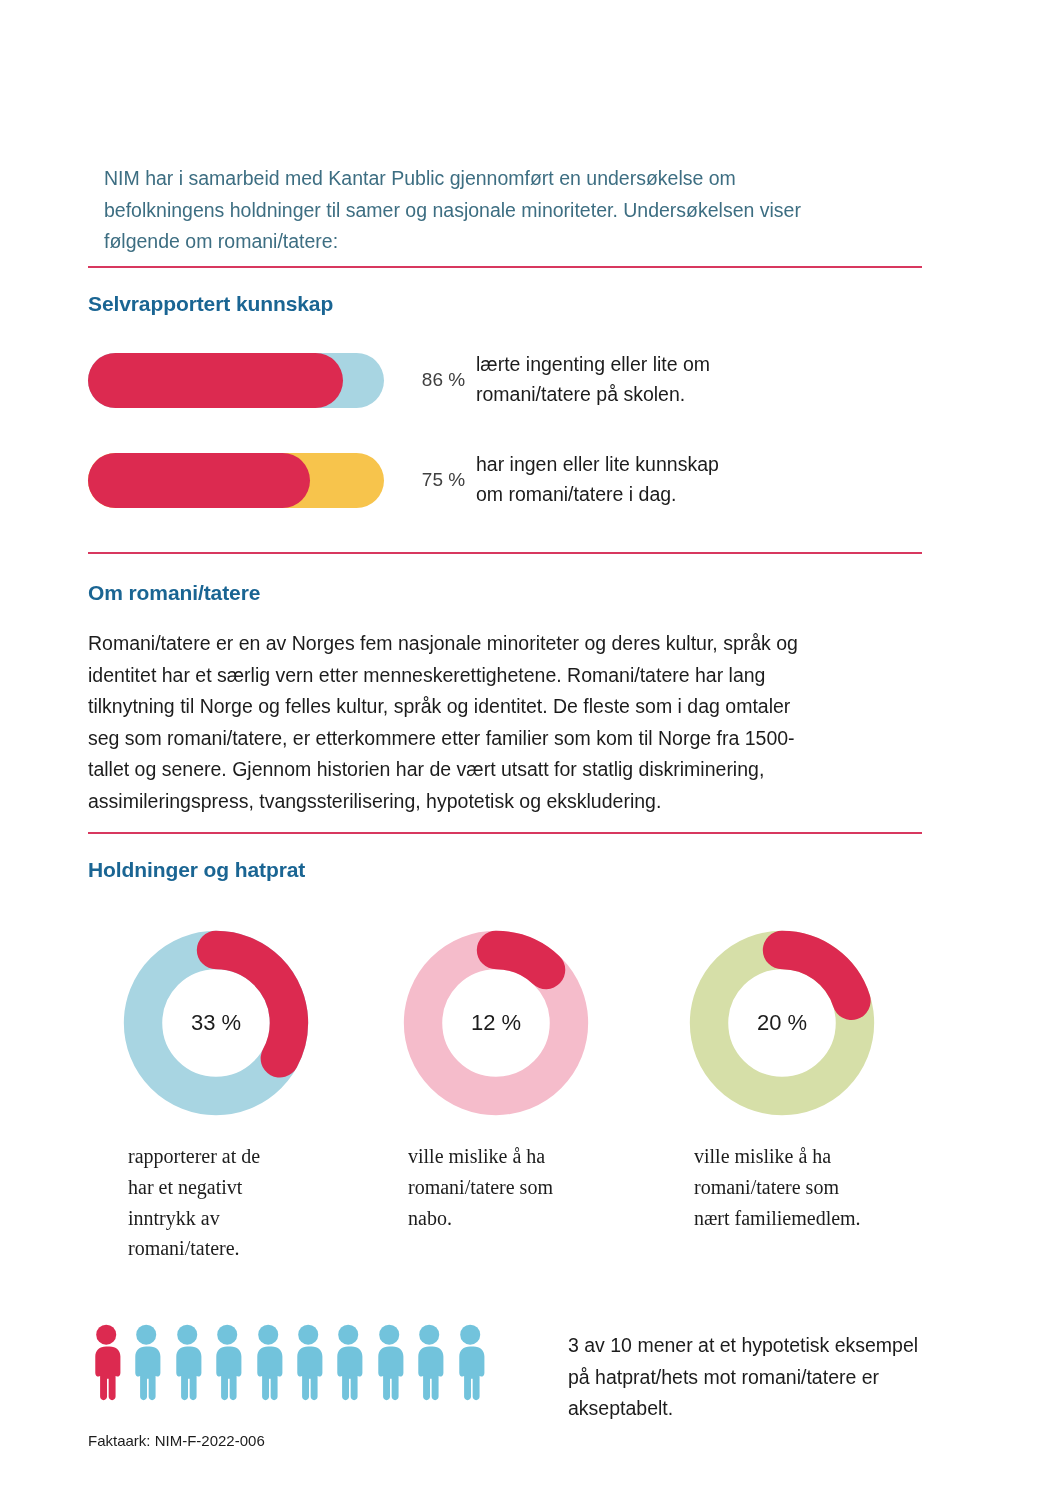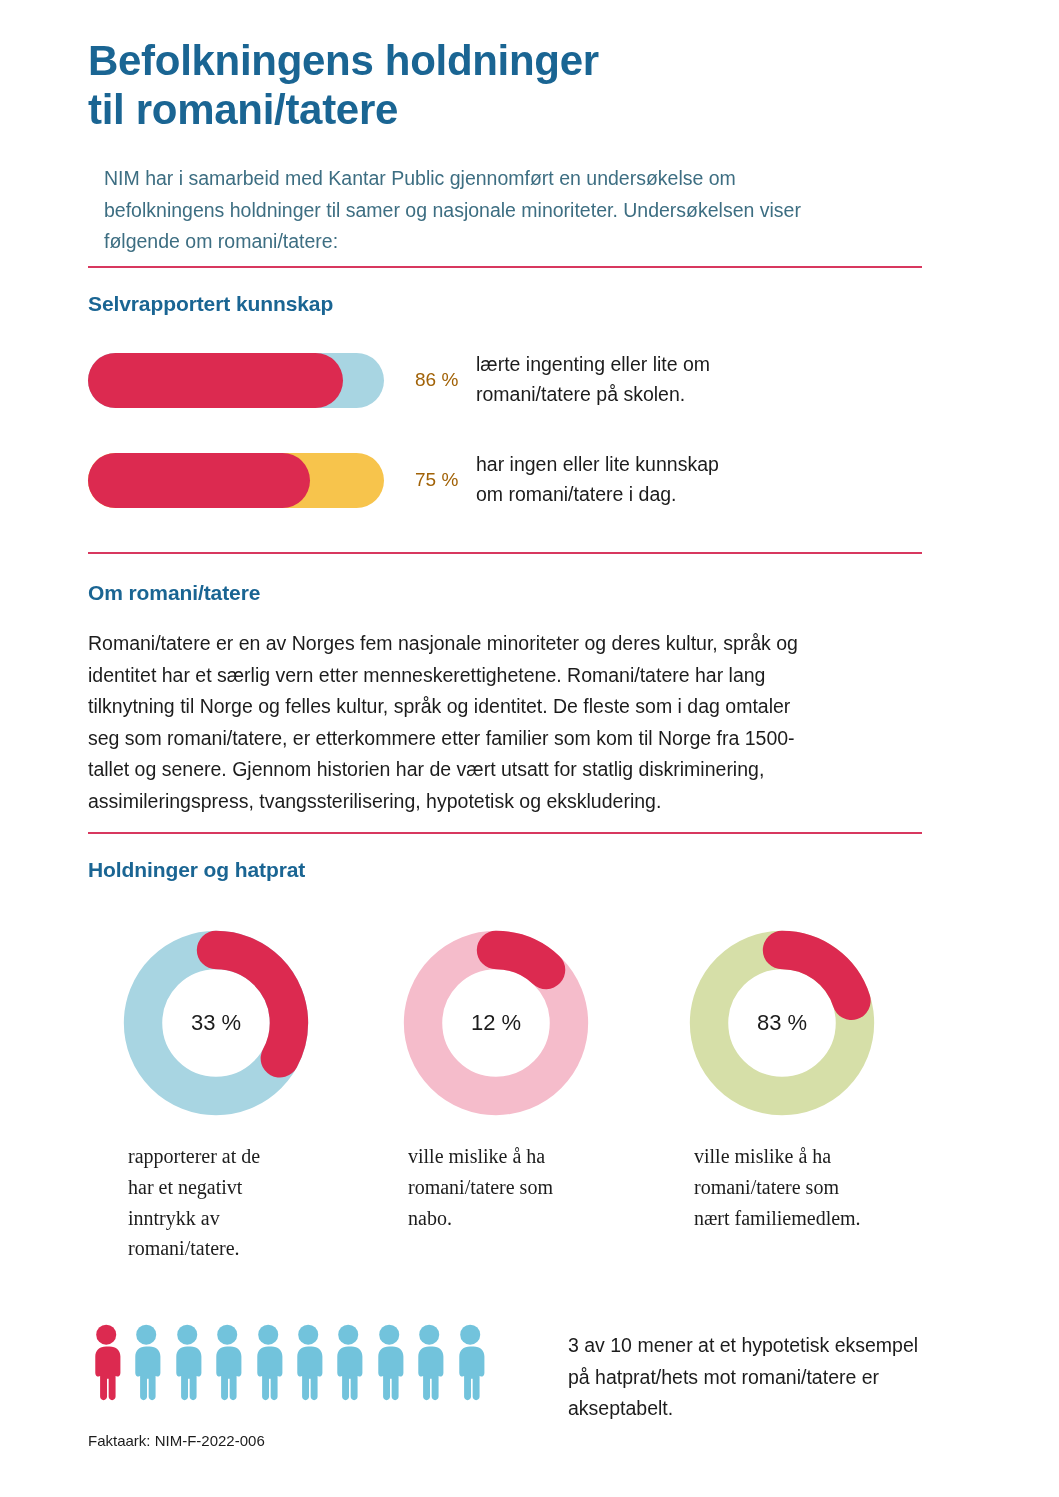--- a/index.html
+++ b/index.html
@@ -95,24 +95,24 @@
   .bar-fill {
     position: absolute;
     left: 0; top: 0;
     height: 55px;
     border-radius: 28px;
     background: #dc2a50;
   }
   .bar-pct {
     flex: 0 0 auto;
     width: 88px;
-    text-align: left;
+    text-align: center;
     padding-left: 31px;
     font-size: 19px;
-    color: #a16207;
+    color: #404040;
     box-sizing: border-box;
   }
   .bar-label {
     flex: 1 1 auto;
     font-size: 19.5px;
     line-height: 1.52;
     color: #1c1c1c;
     padding-left: 4px;
   }
   .bar-label .line { display: block; }
@@ -214,24 +214,20 @@
     top: 1432px;
     font-size: 15px;
     color: #1c1c1c;
   }
 </style>
 </head>
 <body>
 
 <div class="page">
 
-  <div class="title">
-    <span class="line">Befolkningens holdninger</span>
-    <span class="line">til romani/tatere</span>
-  </div>
 
   <div class="intro">
     <span class="line">NIM har i samarbeid med Kantar Public gjennomført en undersøkelse om</span>
     <span class="line">befolkningens holdninger til samer og nasjonale minoriteter. Undersøkelsen viser</span>
     <span class="line">følgende om romani/tatere:</span>
   </div>
 
   <div class="divider d1"></div>
 
   <div class="section-heading sh-1">Selvrapportert kunnskap</div>
@@ -307,21 +303,21 @@
         <span class="line">nabo.</span>
       </div>
     </div>
 
     <div class="donut-cell c3">
       <div class="donut-wrap">
         <svg viewBox="0 0 100 100">
           <circle cx="50" cy="50" r="38" fill="none" stroke="#d6dfa8" stroke-width="20"></circle>
           <circle cx="50" cy="50" r="38" fill="none" stroke="#dc2a50" stroke-width="20" stroke-linecap="round" stroke-dasharray="47.8 269.9" transform="rotate(-90 50 50)"></circle>
         </svg>
-        <div class="donut-value">83 %</div>
+        <div class="donut-value">20 %</div>
       </div>
       <div class="donut-caption">
         <span class="line">ville mislike å ha</span>
         <span class="line">romani/tatere som</span>
         <span class="line">nært familiemedlem.</span>
       </div>
     </div>
 
   </div>
 

